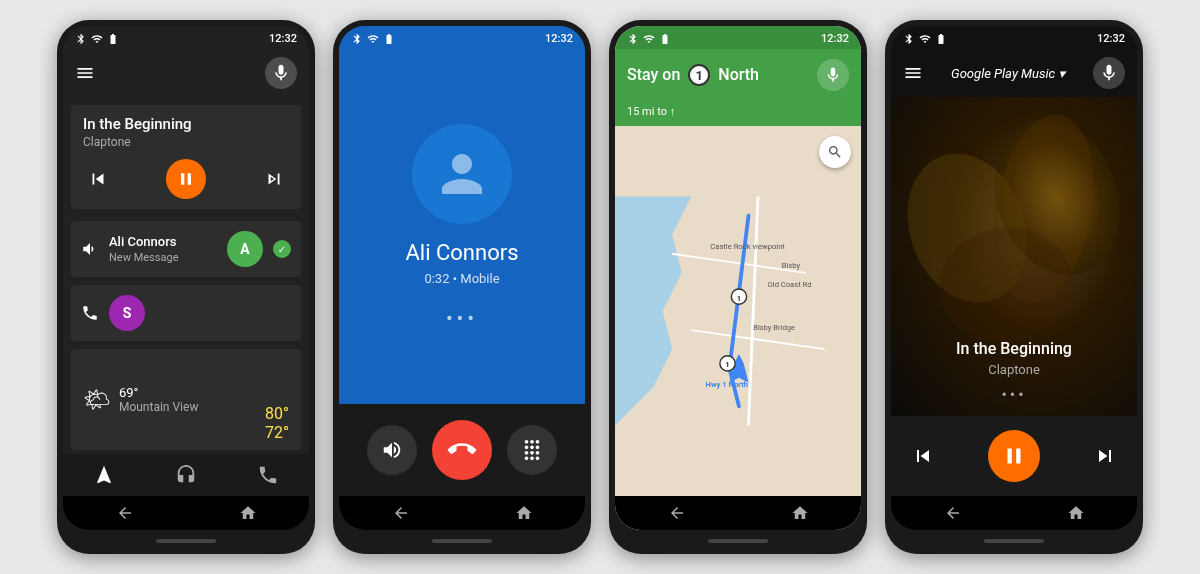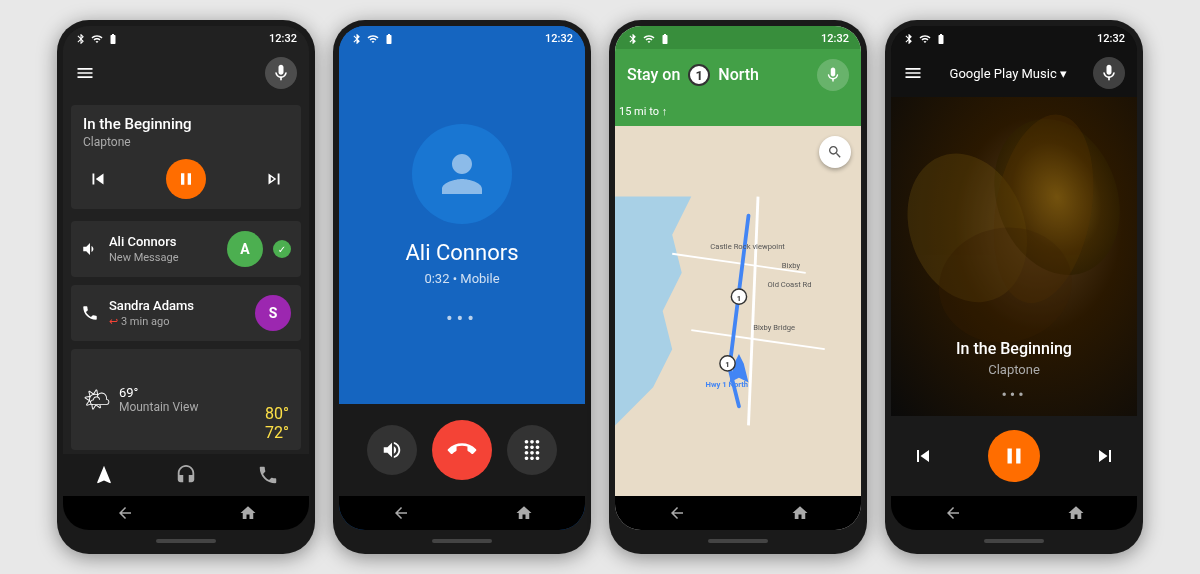--- a/index.html
+++ b/index.html
@@ -275,21 +275,21 @@
       border-radius: 50%;
       width: 32px; height: 32px;
       display: flex; align-items: center; justify-content: center;
       box-shadow: 0 2px 4px rgba(0,0,0,0.3);
     }
     .map-search-btn svg { width: 16px; height: 16px; fill: #555; }
 
     
     .phone4 .phone-screen { background: #111; }
     .phone4 .status-bar { background: #111; }
-    .phone4 .app-bar { background: #111; }
+    .phone4 .app-bar { background: #111; font-style: italic; }
 
     .music-album-art {
       flex: 1;
       background: #1a1a1a;
       display: flex;
       align-items: center;
       justify-content: center;
       position: relative;
       overflow: hidden;
     }
@@ -406,27 +406,20 @@
         <div class="notif-sub">New Message</div>
       </div>
       <div class="avatar avatar-green">A</div>
       <div class="msg-badge">✓</div>
     </div>
 
     <div class="notification-row">
       <svg viewBox="0 0 24 24">
           <path d="M6.62 10.79c1.44 2.83 3.76 5.14 6.59 6.59l2.2-2.2c.27-.27.67-.36 1.02-.24 1.12.37 2.33.57 3.57.57.55 0 1 .45 1 1V20c0 .55-.45 1-1 1-9.39 0-17-7.61-17-17 0-.55.45-1 1-1h3.5c.55 0 1 .45 1 1 0 1.25.2 2.45.57 3.57.11.35.03.74-.25 1.02l-2.2 2.2z"></path>
         </svg>
-      <div class="notif-text">
-        <div class="notif-title">Sandra Adams</div>
-        <div class="notif-sub">
-          <span style="color:#F44336">↩</span>
-          <span>3 min ago</span>
-        </div>
-      </div>
       <div class="avatar" style="background:#9C27B0">S</div>
     </div>
 
     <div class="weather-row">
       <div class="weather-icon">🌤</div>
       <div class="weather-temp">
         <div class="weather-temps">
           <span class="weather-hi">69°</span>
         </div>
         <div class="weather-city">Mountain View</div>
@@ -554,21 +547,21 @@
         </span>
         <span>North</span>
       </div>
       <div class="mic-btn">
         <svg viewBox="0 0 24 24" width="18" height="18" fill="white">
             <path d="M12 14c1.66 0 3-1.34 3-3V5c0-1.66-1.34-3-3-3S9 3.34 9 5v6c0 1.66 1.34 3 3 3zm5.91-3c-.49 0-.9.36-.98.85C16.52 14.2 14.47 16 12 16s-4.52-1.8-4.93-4.15c-.08-.49-.49-.85-.98-.85-.61 0-1.09.54-1 1.14.49 3 2.89 5.35 5.91 5.78V20c0 .55.45 1 1 1s1-.45 1-1v-2.08c3.02-.43 5.42-2.78 5.91-5.78.1-.6-.39-1.14-1-1.14z"></path>
           </svg>
       </div>
     </div>
 
-    <div style="background:#43A047; padding:4px 4px 8px; color:white; font-size:11px;">
+    <div style="background:#43A047; padding:4px 12px 8px; color:white; font-size:11px;">
       <span>15 mi to ↑</span>
     </div>
 
     <div class="map-area">
       <svg class="map-bg" viewBox="0 0 258 240" xmlns="http://www.w3.org/2000/svg">
 
         <rect width="258" height="240" fill="#e8dcc8"></rect>
 
         <polygon points="0,0 80,0 60,40 70,80 50,120 60,160 40,200 0,240" fill="#a8d0e6"></polygon>
 

